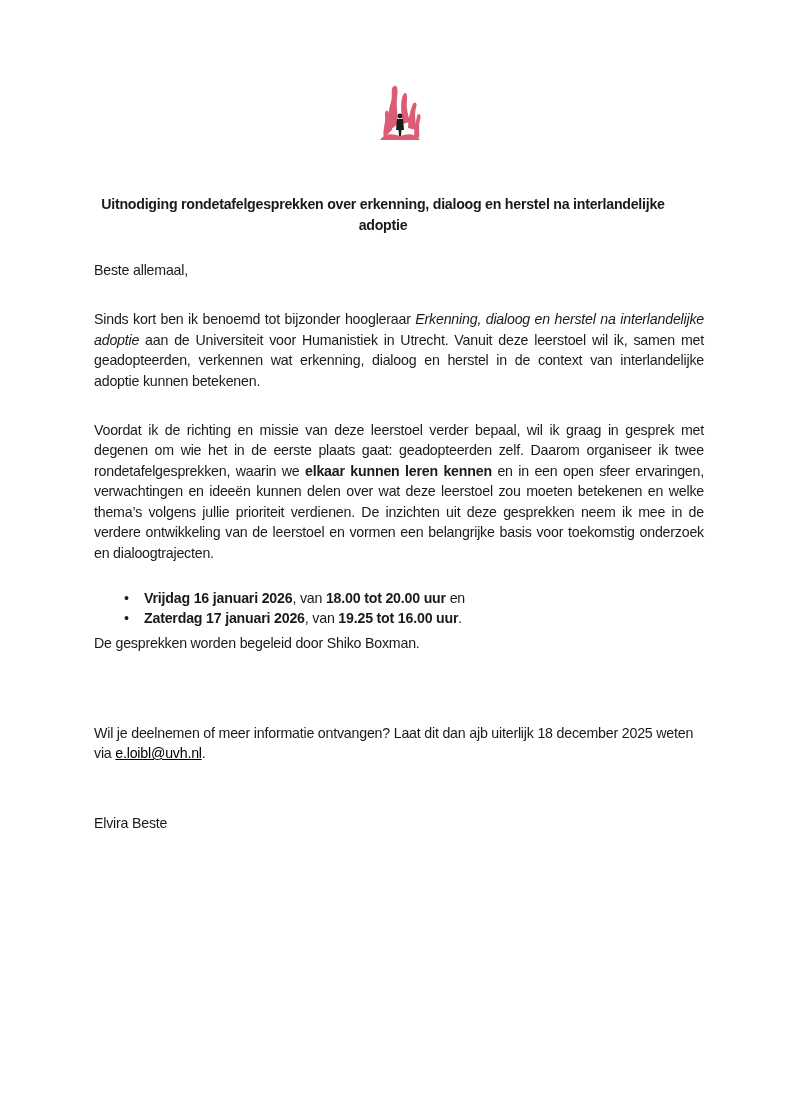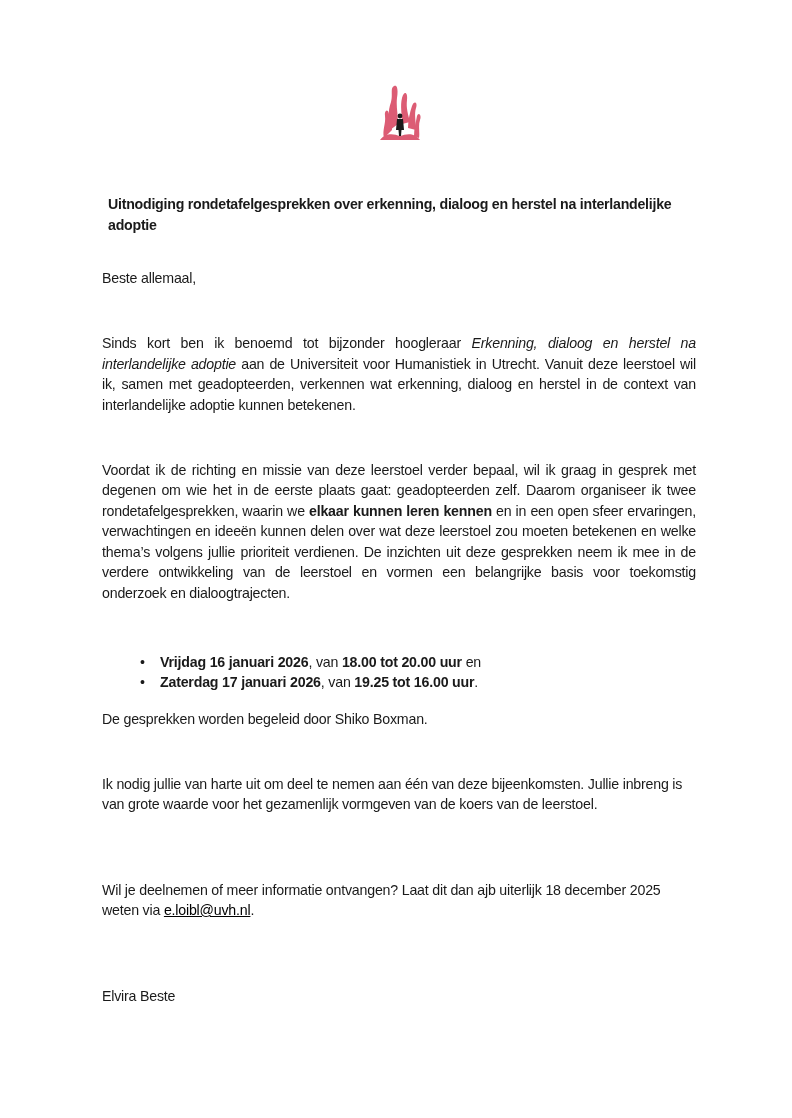--- a/index.html
+++ b/index.html
@@ -1,26 +1,26 @@
 <!DOCTYPE html>
 <html><head>
 <meta charset="utf-8">
 <style>
   html, body { margin: 0; padding: 0; background: #ffffff; }
   body { width: 792px; height: 1118px; overflow: hidden; position: relative;
          font-family: "Liberation Sans", sans-serif; color: #1a1a1a; }
   .logo { position: absolute; left: 376px; top: 80px; width: 48px; height: 64px; }
-  .title { position: absolute; left: 108px; top: 194px; width: 608px; 
+  .title { position: absolute; left: 79px; top: 194px; width: 608px; text-align: center;
            font-weight: bold; font-size: 14.2px; line-height: 21px; letter-spacing: -0.25px; }
   .body { position: absolute; left: 90px; top: 256px; width: 618px;
           font-size: 14.2px; line-height: 20.5px; letter-spacing: -0.2px; }
-  p { margin: 12px; }
+  p { margin: 4px; }
   .gap { height: 20.5px; }
   .justify { text-align: justify; text-align-last: left; }
-  ul { margin: 16px; padding-left: 34px; list-style: none; }
+  ul { margin: 0; padding-left: 34px; list-style: none; }
   li { position: relative; padding-left: 20px; }
   li::before { content: "\2022"; position: absolute; left: 0; top: 0; }
   a.mail { color: #000000; text-decoration: underline; }
 </style>
 </head>
 <body>
 
 <div class="logo">
   <svg width="48" height="64" viewBox="0 0 48 64">
     <g fill="#d6405c" opacity="0.85">
@@ -50,21 +50,20 @@
   <p class="justify"><span>Voordat ik de richting en missie van deze leerstoel verder bepaal, wil ik graag in gesprek met degenen om wie het in de eerste plaats gaat: geadopteerden zelf. Daarom organiseer ik twee rondetafelgesprekken, waarin we </span><strong>elkaar kunnen leren kennen</strong><span> en in een open sfeer ervaringen, verwachtingen en ideeën kunnen delen over wat deze leerstoel zou moeten betekenen en welke thema’s volgens jullie prioriteit verdienen. De inzichten uit deze gesprekken neem ik mee in de verdere ontwikkeling van de leerstoel en vormen een belangrijke basis voor toekomstig onderzoek en dialoogtrajecten.</span></p>
   <div class="gap"></div>
 
   <ul>
     <li><strong>Vrijdag 16 januari 2026</strong><span>, van </span><strong>18.00 tot 20.00 uur</strong><span> en</span></li>
     <li><strong>Zaterdag 17 januari 2026</strong><span>, van </span><strong>19.25 tot 16.00 uur</strong><span>.</span></li>
   </ul>
   <p>De gesprekken worden begeleid door Shiko Boxman.</p>
   <div class="gap"></div>
 
-  <p>Ik nodig jullie van harte uit om deel te nemen aan één van deze bijeenkomsten. Jullie inbreng is van grote waarde voor het gezamenlijk vormgeven van de koers van de leerstoel.</p>
   <div class="gap"></div>
 
   <div class="gap"></div>
 
   <p><span>Wil je deelnemen of meer informatie ontvangen? Laat dit dan ajb uiterlijk 18 december 2025 weten via </span><a class="mail">e.loibl@uvh.nl</a><span>.</span></p>
   <div class="gap"></div>
 
   <div class="gap"></div>
 
   <p>Elvira Beste</p>

